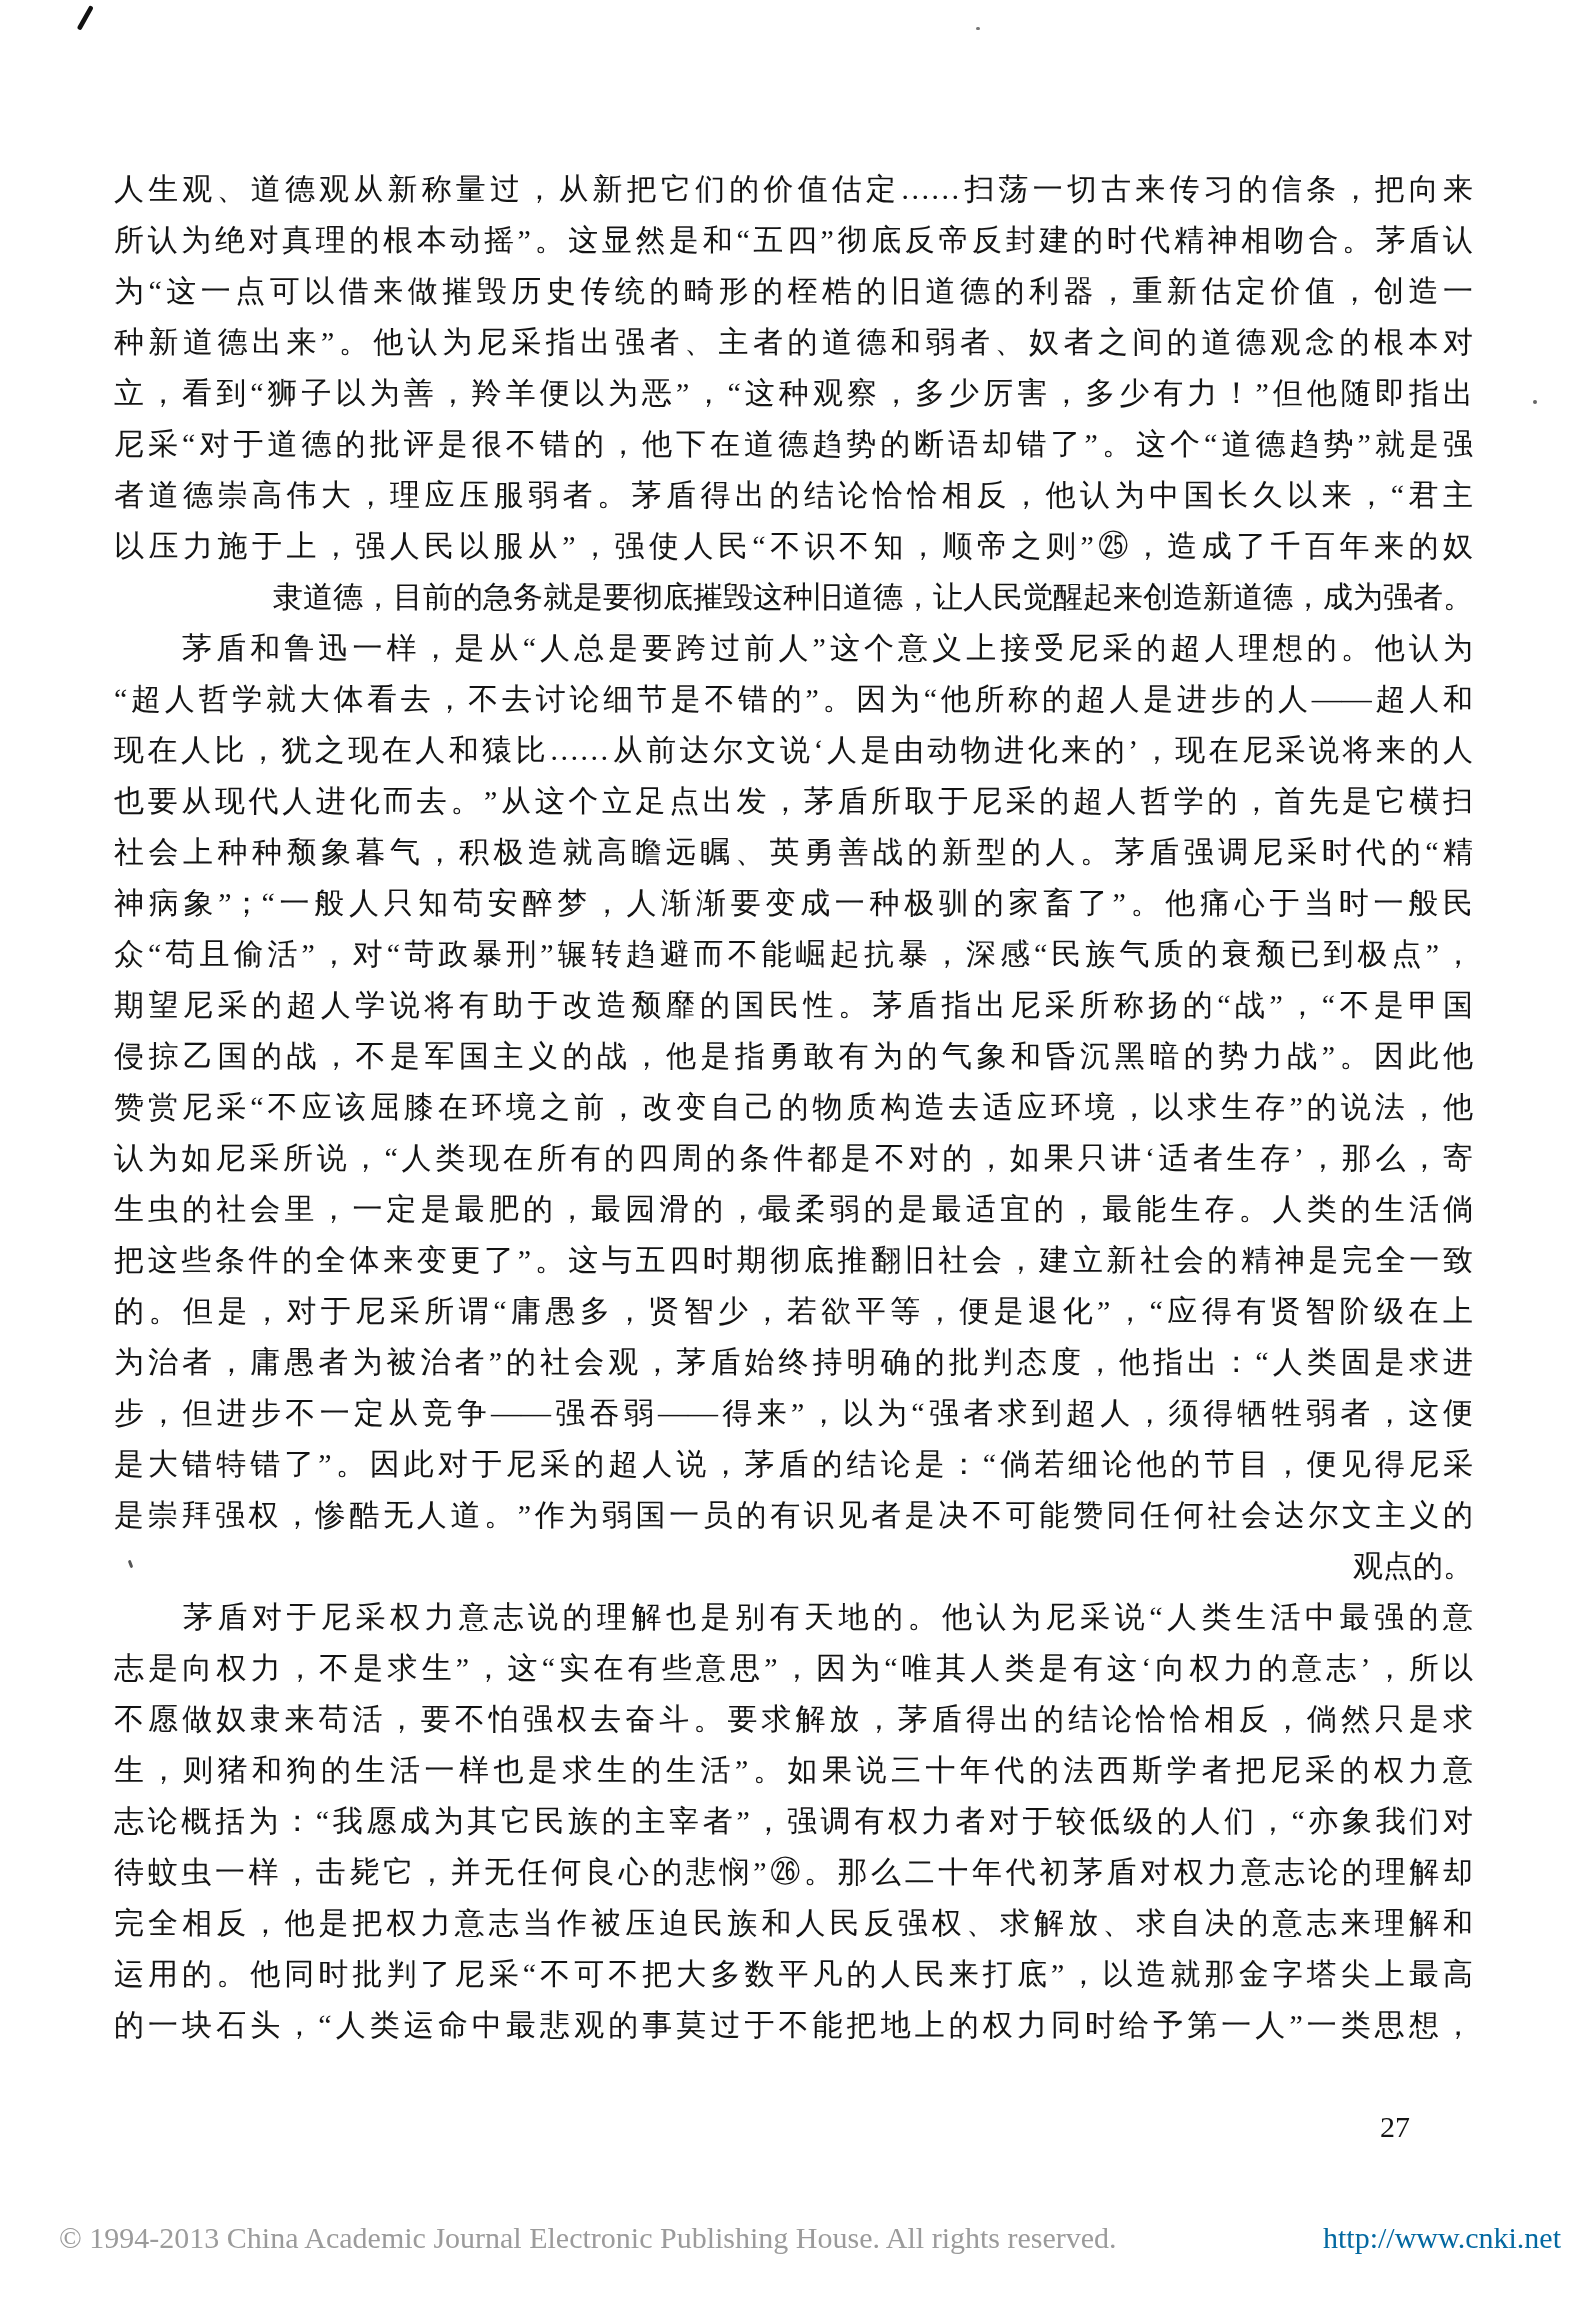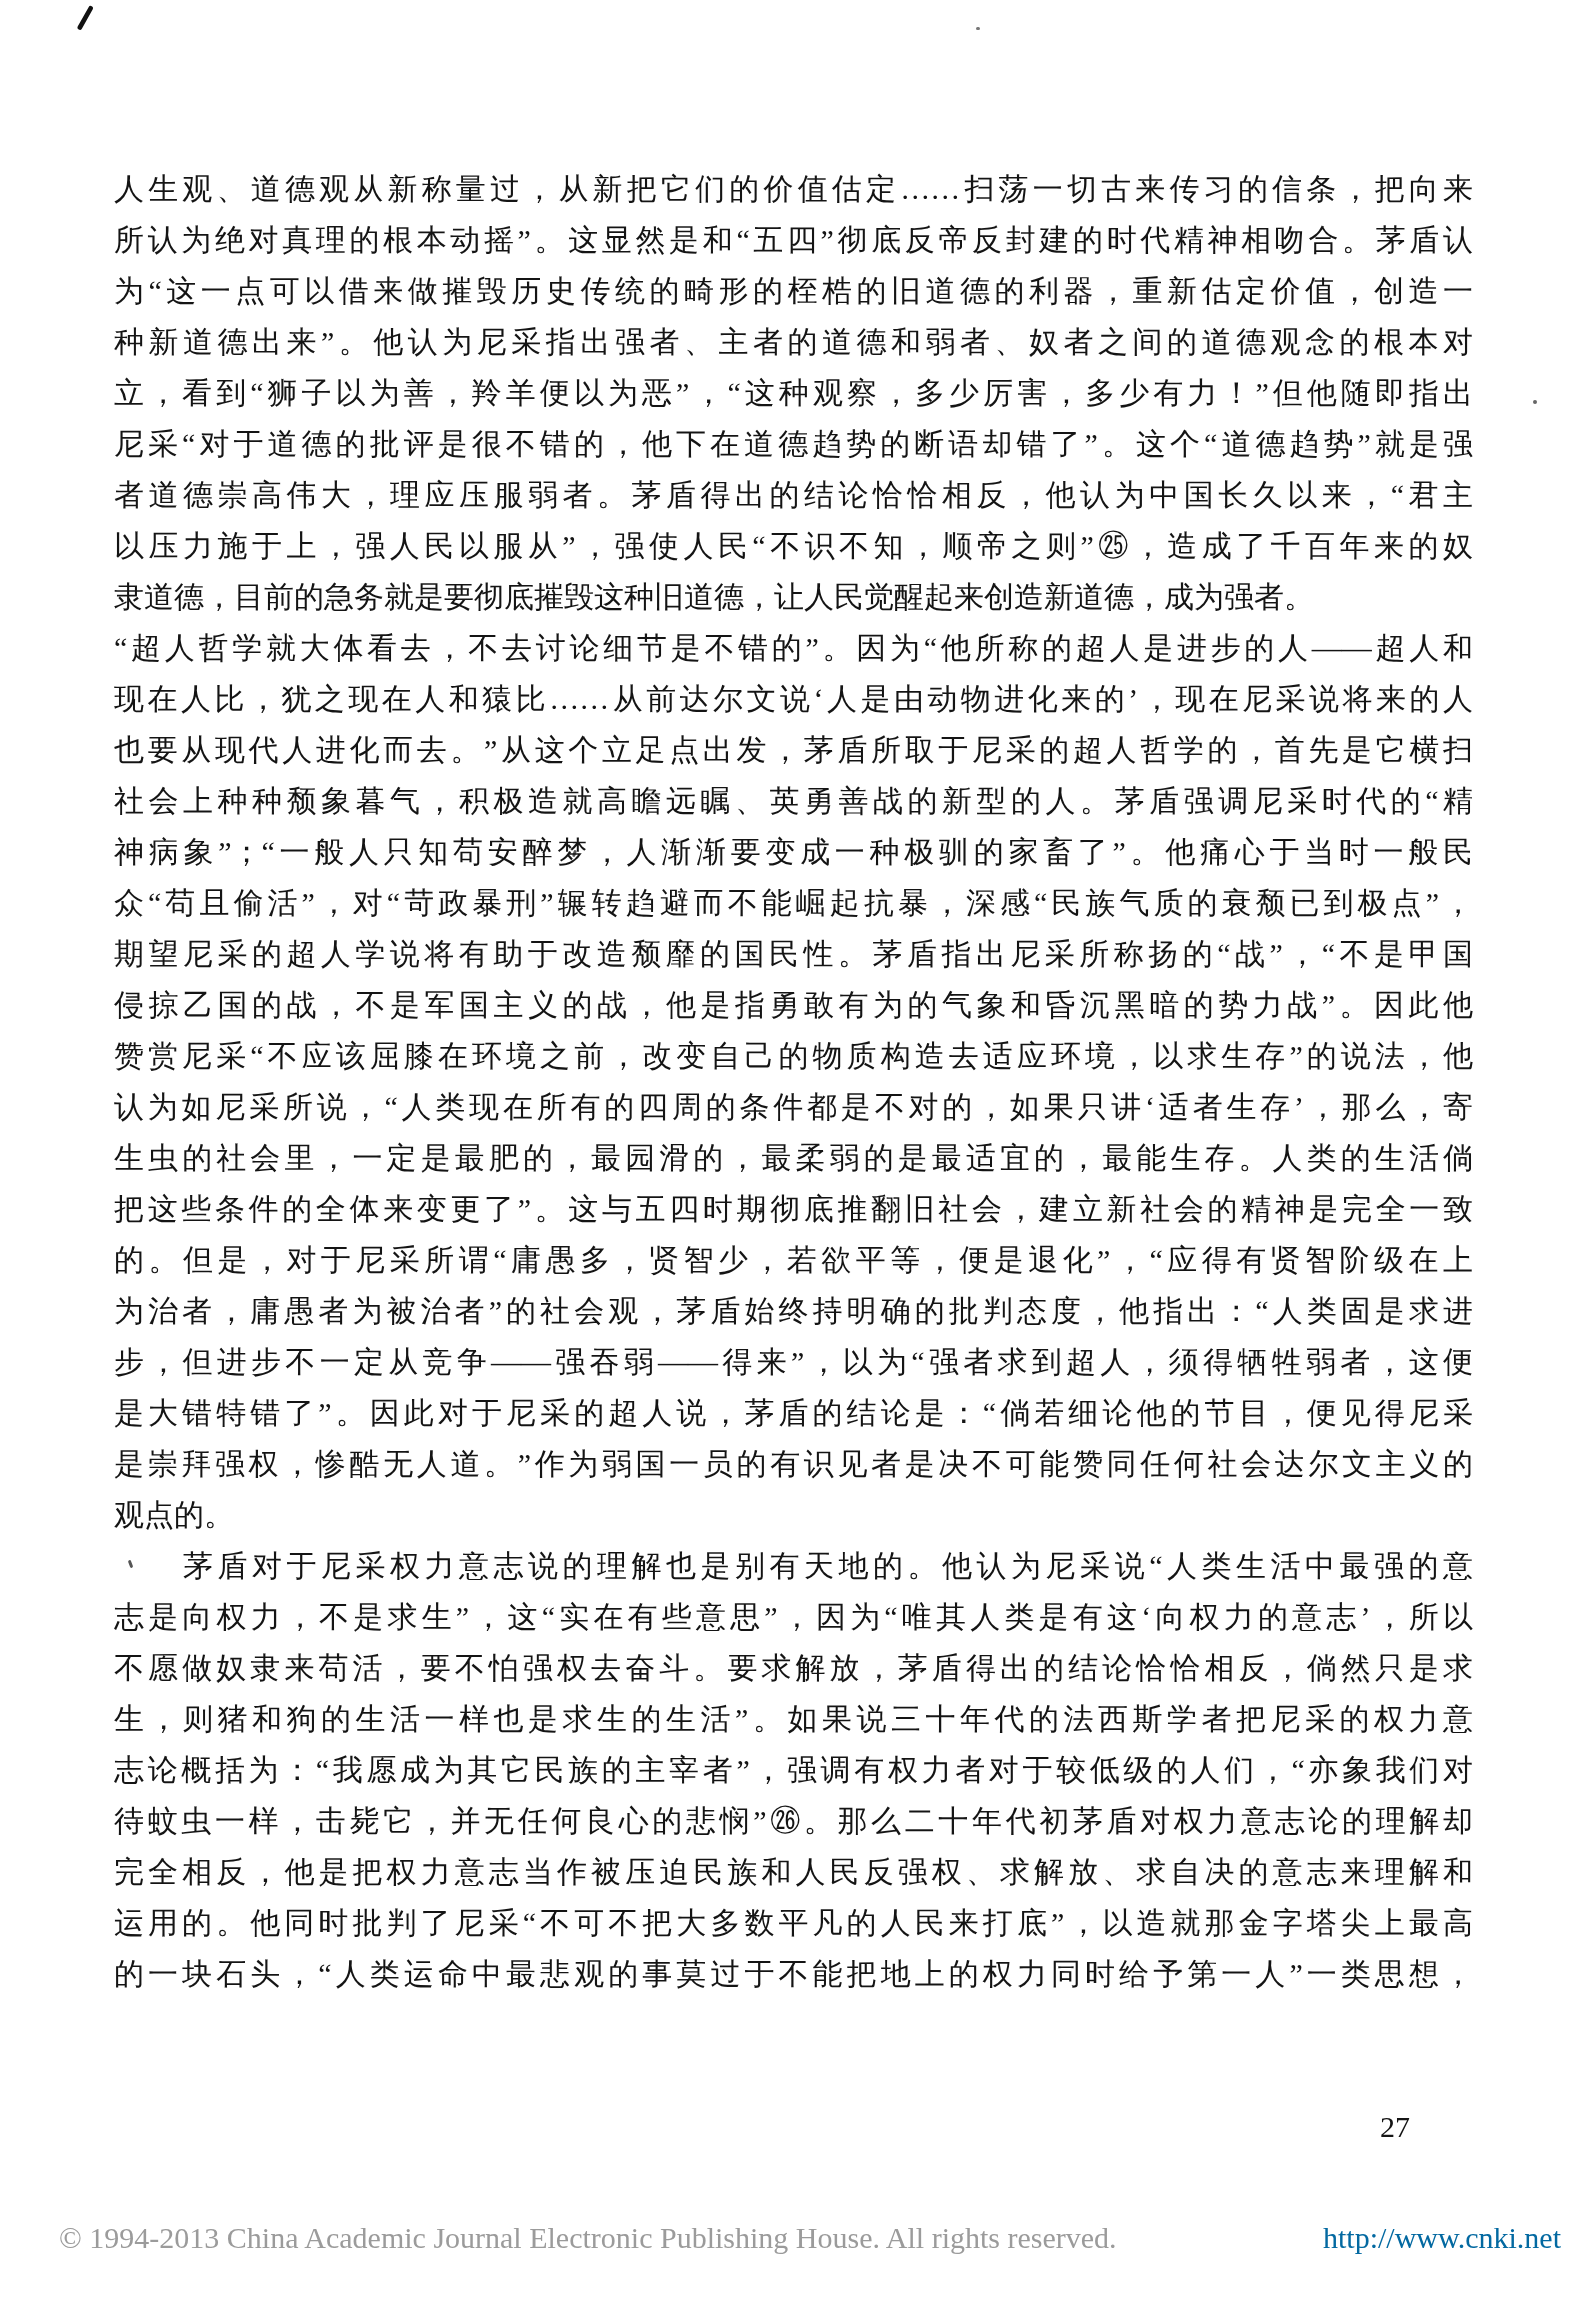--- a/index.html
+++ b/index.html
@@ -21,21 +21,21 @@
     color:#141414;
     letter-spacing:0;
   }
   .line{
     text-align:justify;
     text-align-last:justify;
     height:51px;
     font-family:Liberation Serif, serif;
   }
   .line.no-justify{
-    text-align:left;
+    text-align:right;
     text-align-last:auto;
   }
   .page-number{
     position:absolute;
     left:1380px;
     top:2110px;
     font-size:30px;
     color:#151515;
   }
   .footer-copyright{
@@ -76,20 +76,21 @@
   <div class="text-block">
       <div class="line">人生观、道德观从新称量过，从新把它们的价值估定……扫荡一切古来传习的信条，把向来</div>
       <div class="line">所认为绝对真理的根本动摇”。这显然是和“五四”彻底反帝反封建的时代精神相吻合。茅盾认</div>
       <div class="line">为“这一点可以借来做摧毁历史传统的畸形的桎梏的旧道德的利器，重新估定价值，创造一</div>
       <div class="line">种新道德出来”。他认为尼采指出强者、主者的道德和弱者、奴者之间的道德观念的根本对</div>
       <div class="line">立，看到“狮子以为善，羚羊便以为恶”，“这种观察，多少厉害，多少有力！”但他随即指出</div>
       <div class="line">尼采“对于道德的批评是很不错的，他下在道德趋势的断语却错了”。这个“道德趋势”就是强</div>
       <div class="line">者道德崇高伟大，理应压服弱者。茅盾得出的结论恰恰相反，他认为中国长久以来，“君主</div>
       <div class="line">以压力施于上，强人民以服从”，强使人民“不识不知，顺帝之则”㉕，造成了千百年来的奴</div>
       <div class="line no-justify">隶道德，目前的急务就是要彻底摧毁这种旧道德，让人民觉醒起来创造新道德，成为强者。</div>
+      <div class="line">　　茅盾和鲁迅一样，是从“人总是要跨过前人”这个意义上接受尼采的超人理想的。他认为</div>
       <div class="line">“超人哲学就大体看去，不去讨论细节是不错的”。因为“他所称的超人是进步的人——超人和</div>
       <div class="line">现在人比，犹之现在人和猿比……从前达尔文说‘人是由动物进化来的’，现在尼采说将来的人</div>
       <div class="line">也要从现代人进化而去。”从这个立足点出发，茅盾所取于尼采的超人哲学的，首先是它横扫</div>
       <div class="line">社会上种种颓象暮气，积极造就高瞻远瞩、英勇善战的新型的人。茅盾强调尼采时代的“精</div>
       <div class="line">神病象”；“一般人只知苟安醉梦，人渐渐要变成一种极驯的家畜了”。他痛心于当时一般民</div>
       <div class="line">众“苟且偷活”，对“苛政暴刑”辗转趋避而不能崛起抗暴，深感“民族气质的衰颓已到极点”，</div>
       <div class="line">期望尼采的超人学说将有助于改造颓靡的国民性。茅盾指出尼采所称扬的“战”，“不是甲国</div>
       <div class="line">侵掠乙国的战，不是军国主义的战，他是指勇敢有为的气象和昏沉黑暗的势力战”。因此他</div>
       <div class="line">赞赏尼采“不应该屈膝在环境之前，改变自己的物质构造去适应环境，以求生存”的说法，他</div>
       <div class="line">认为如尼采所说，“人类现在所有的四周的条件都是不对的，如果只讲‘适者生存’，那么，寄</div>

